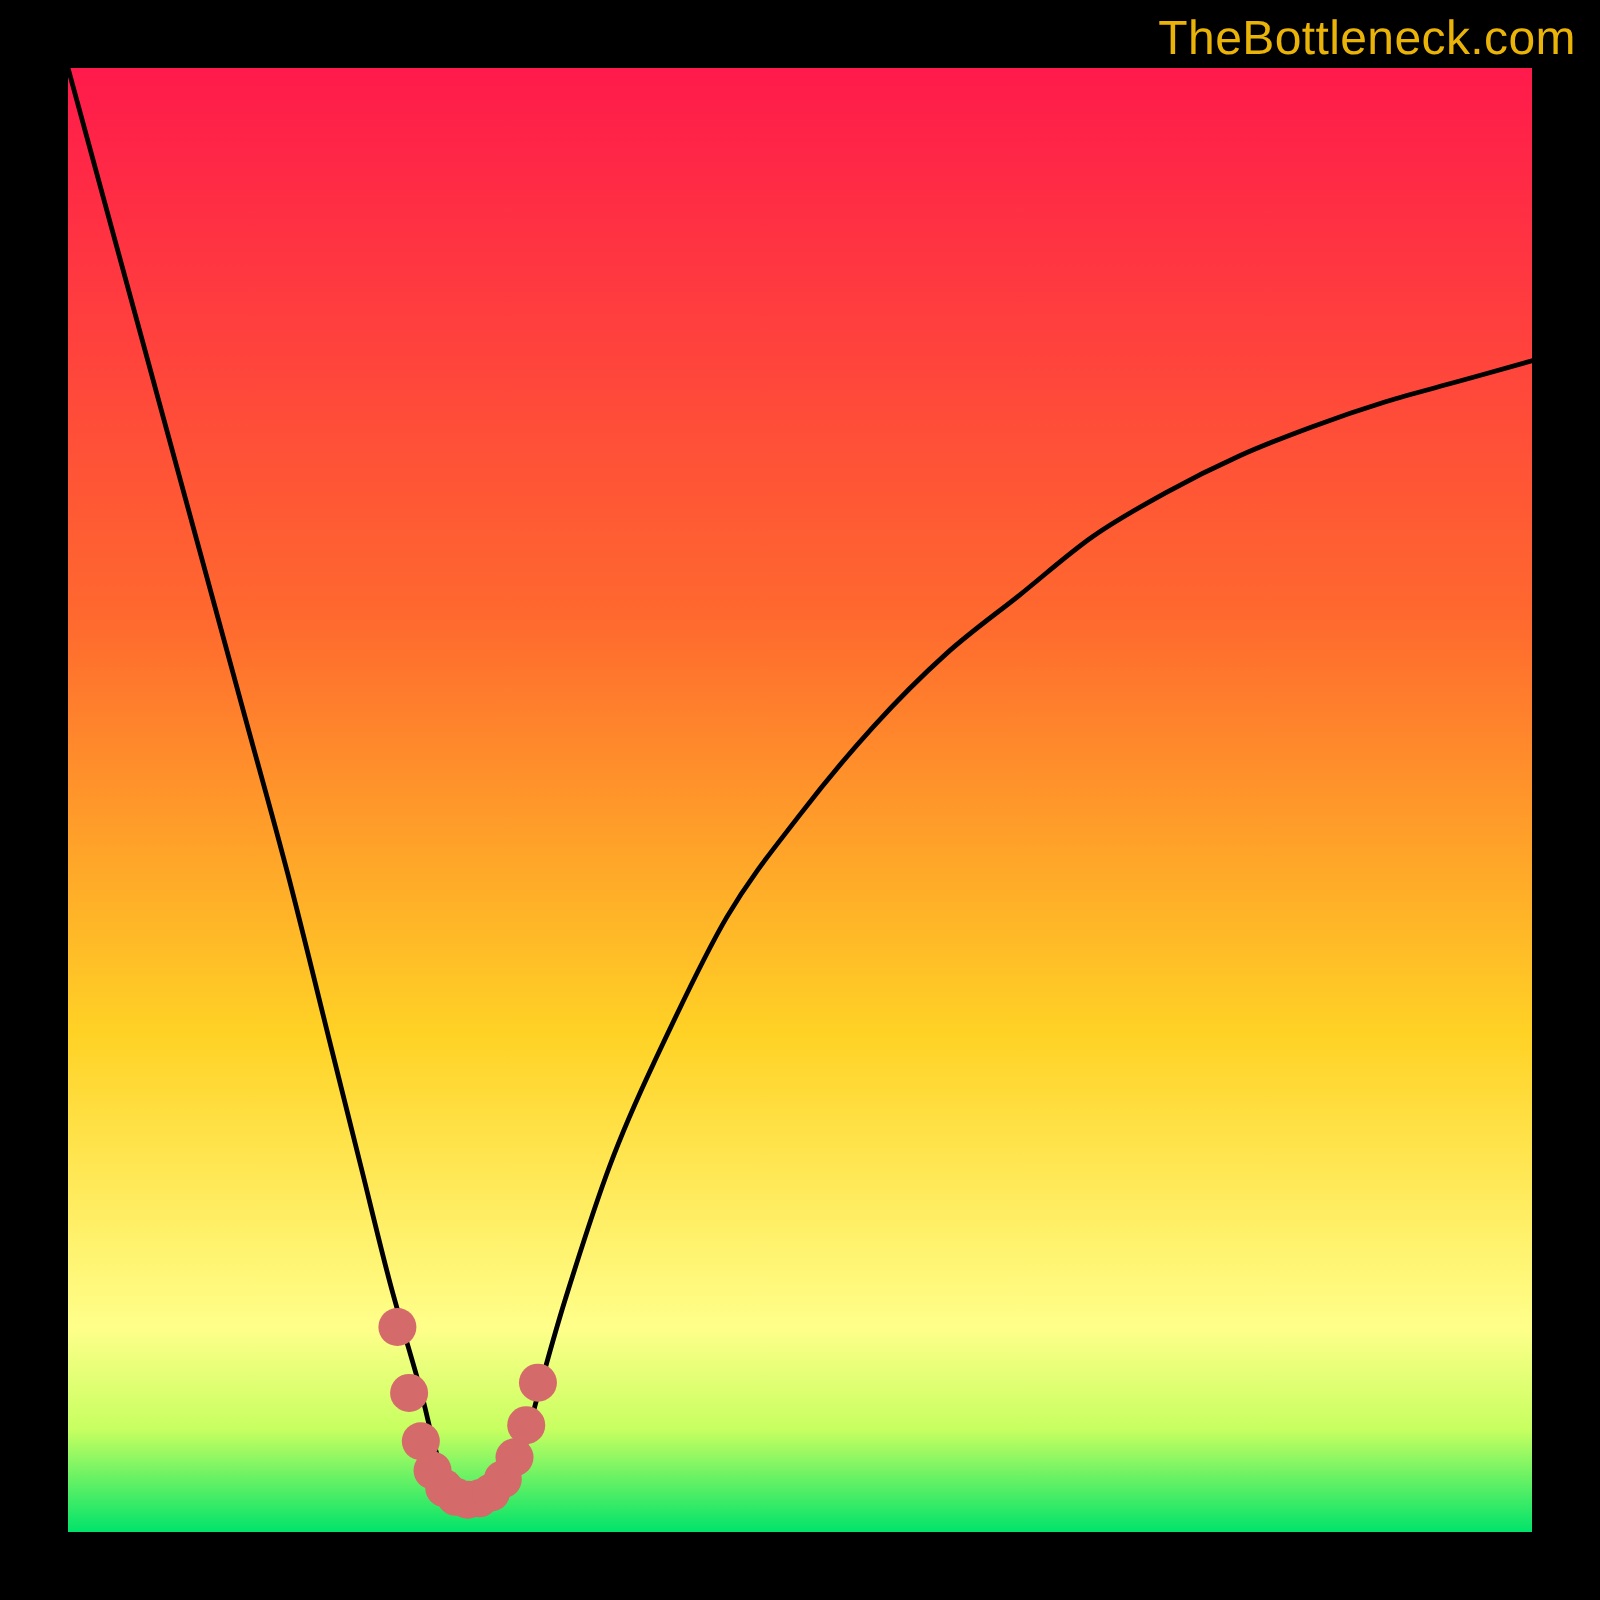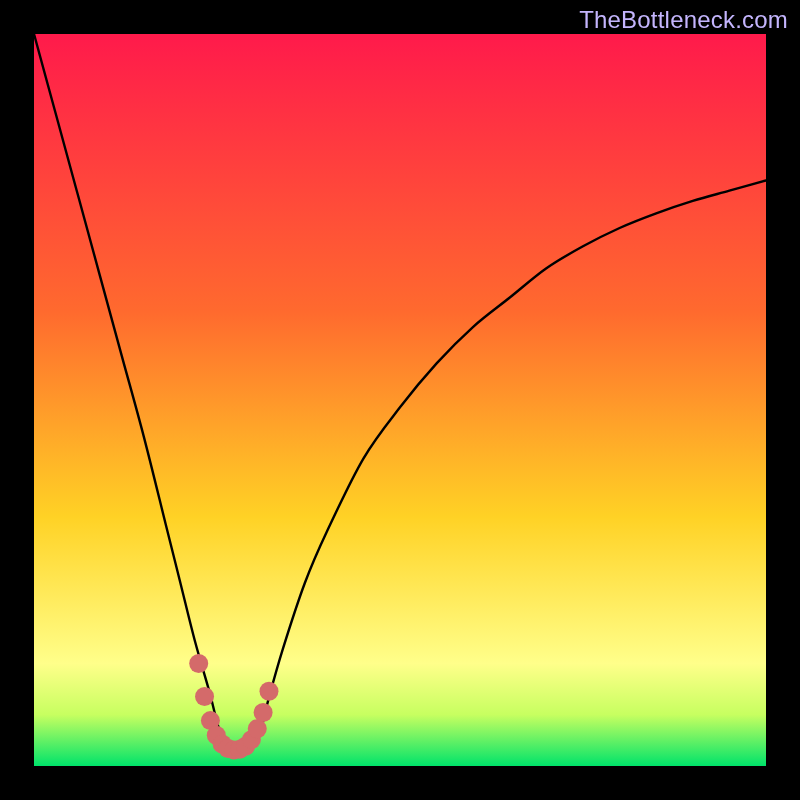--- a/index.html
+++ b/index.html
@@ -24,21 +24,21 @@
     left: 34px;
     top: 34px;
     width: 732px;
     height: 732px;
     overflow: hidden;
   }
   .watermark {
     position: absolute;
     top: 6px;
     right: 12px;
-    color: #c4b5fd;
+    color: #eab308;
     font-size: 24px;
     font-weight: 500;
     letter-spacing: 0.2px;
     user-select: none;
   }
   svg { display: block; }
 </style>
 </head>
 <body>
 

